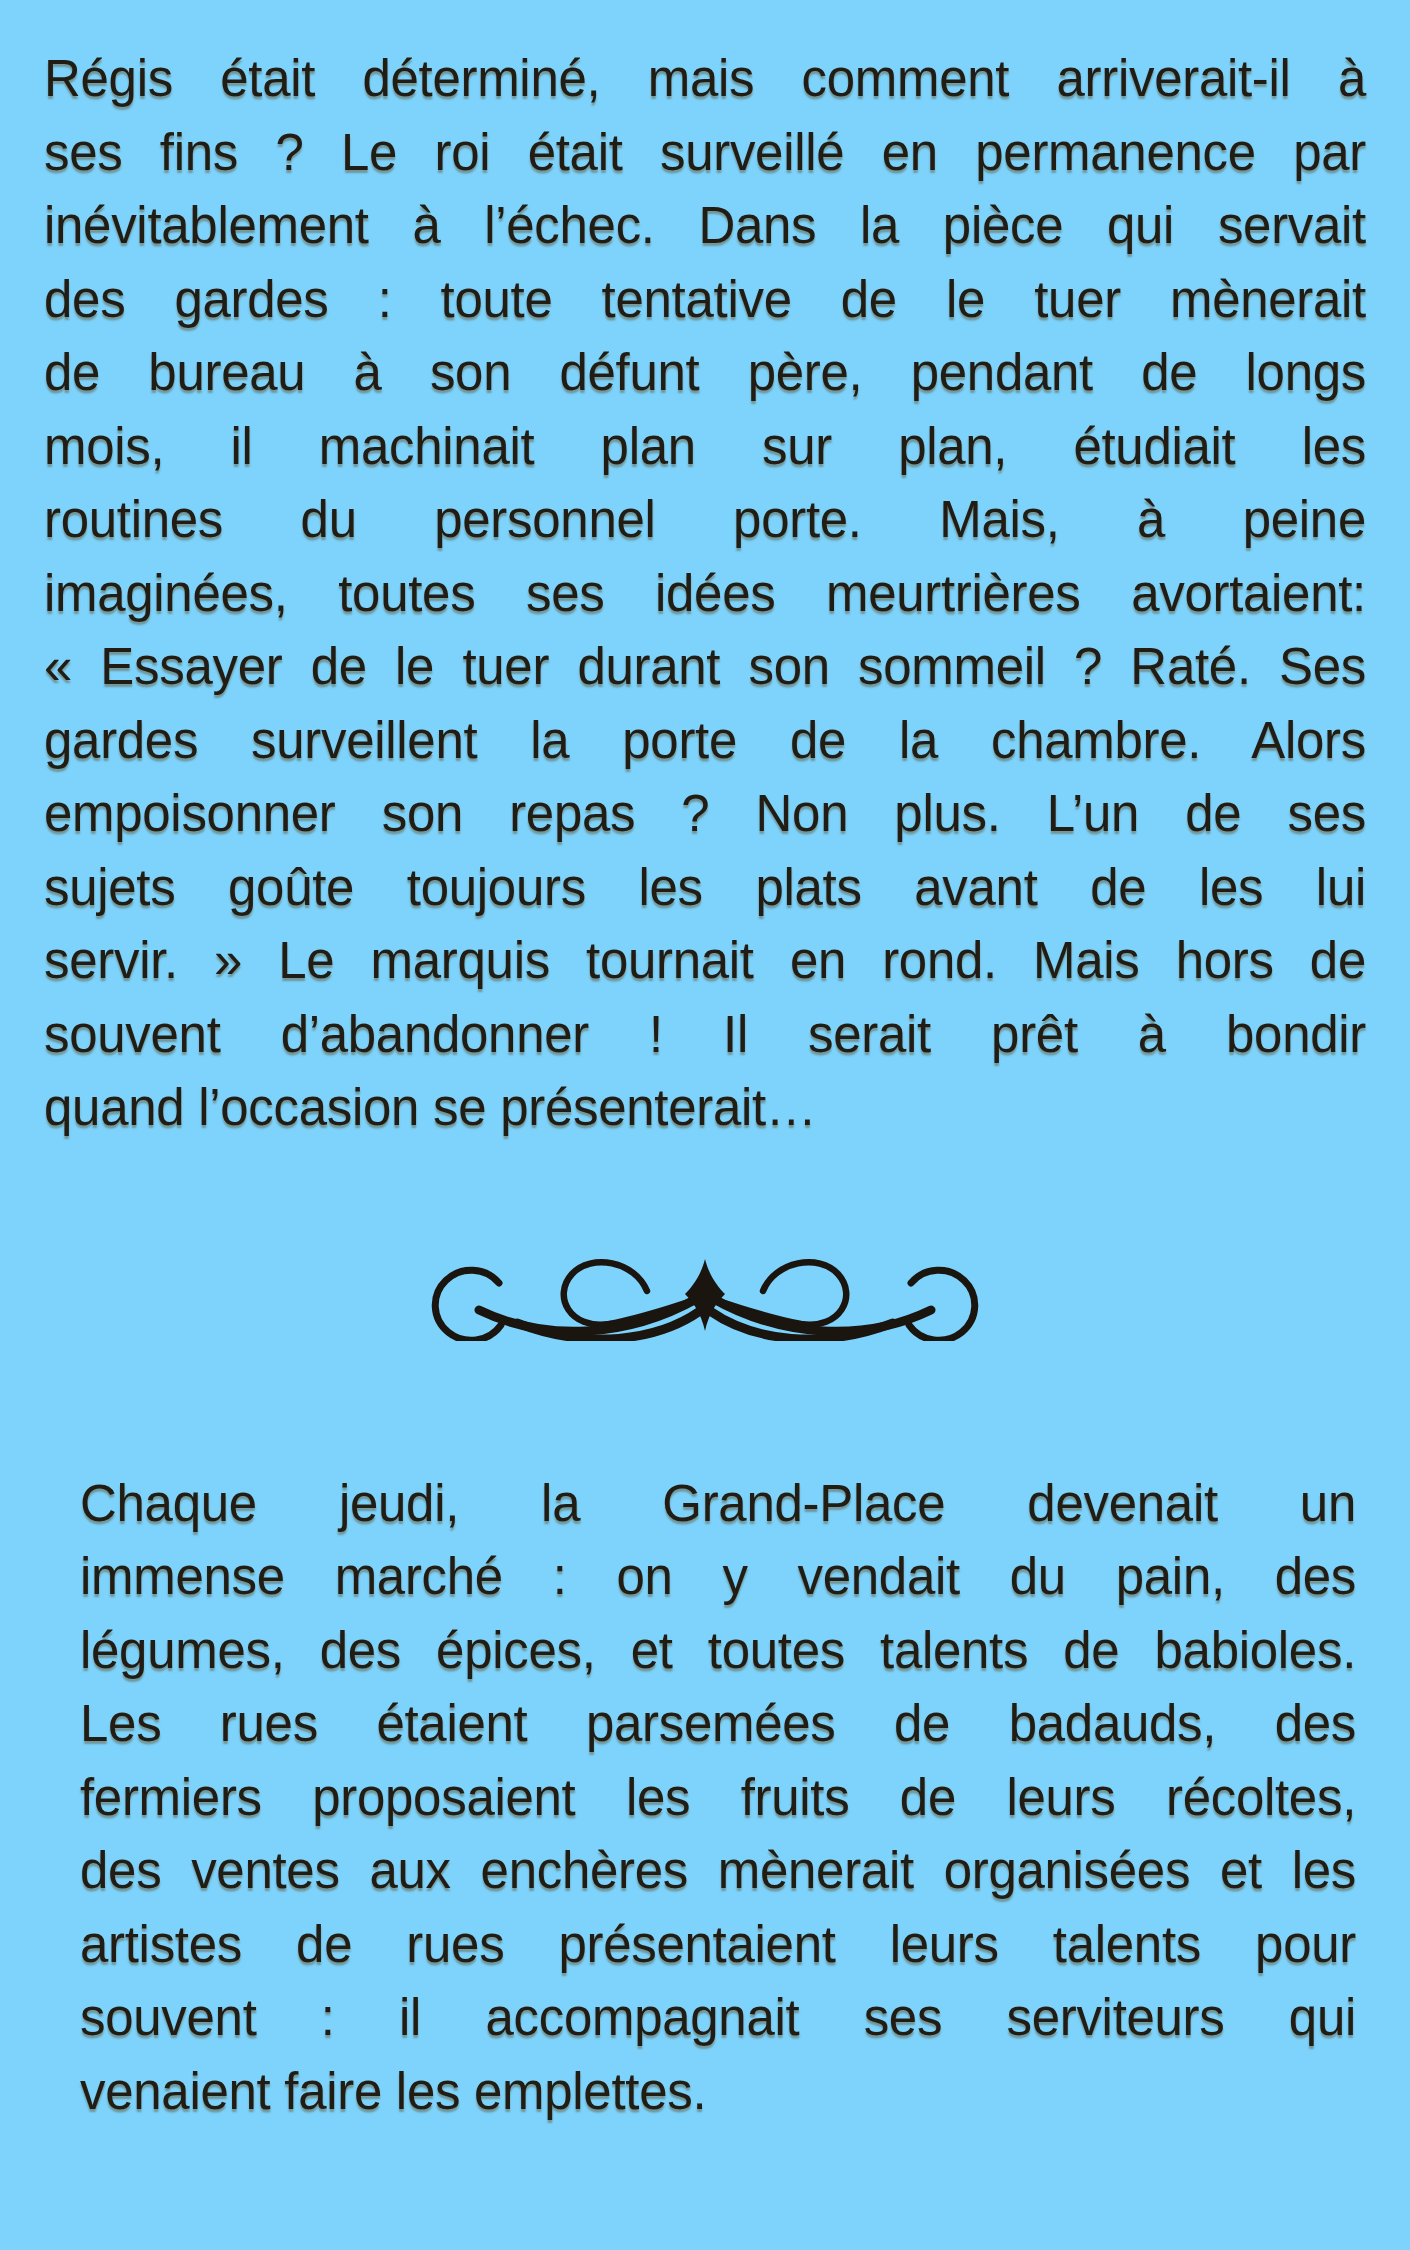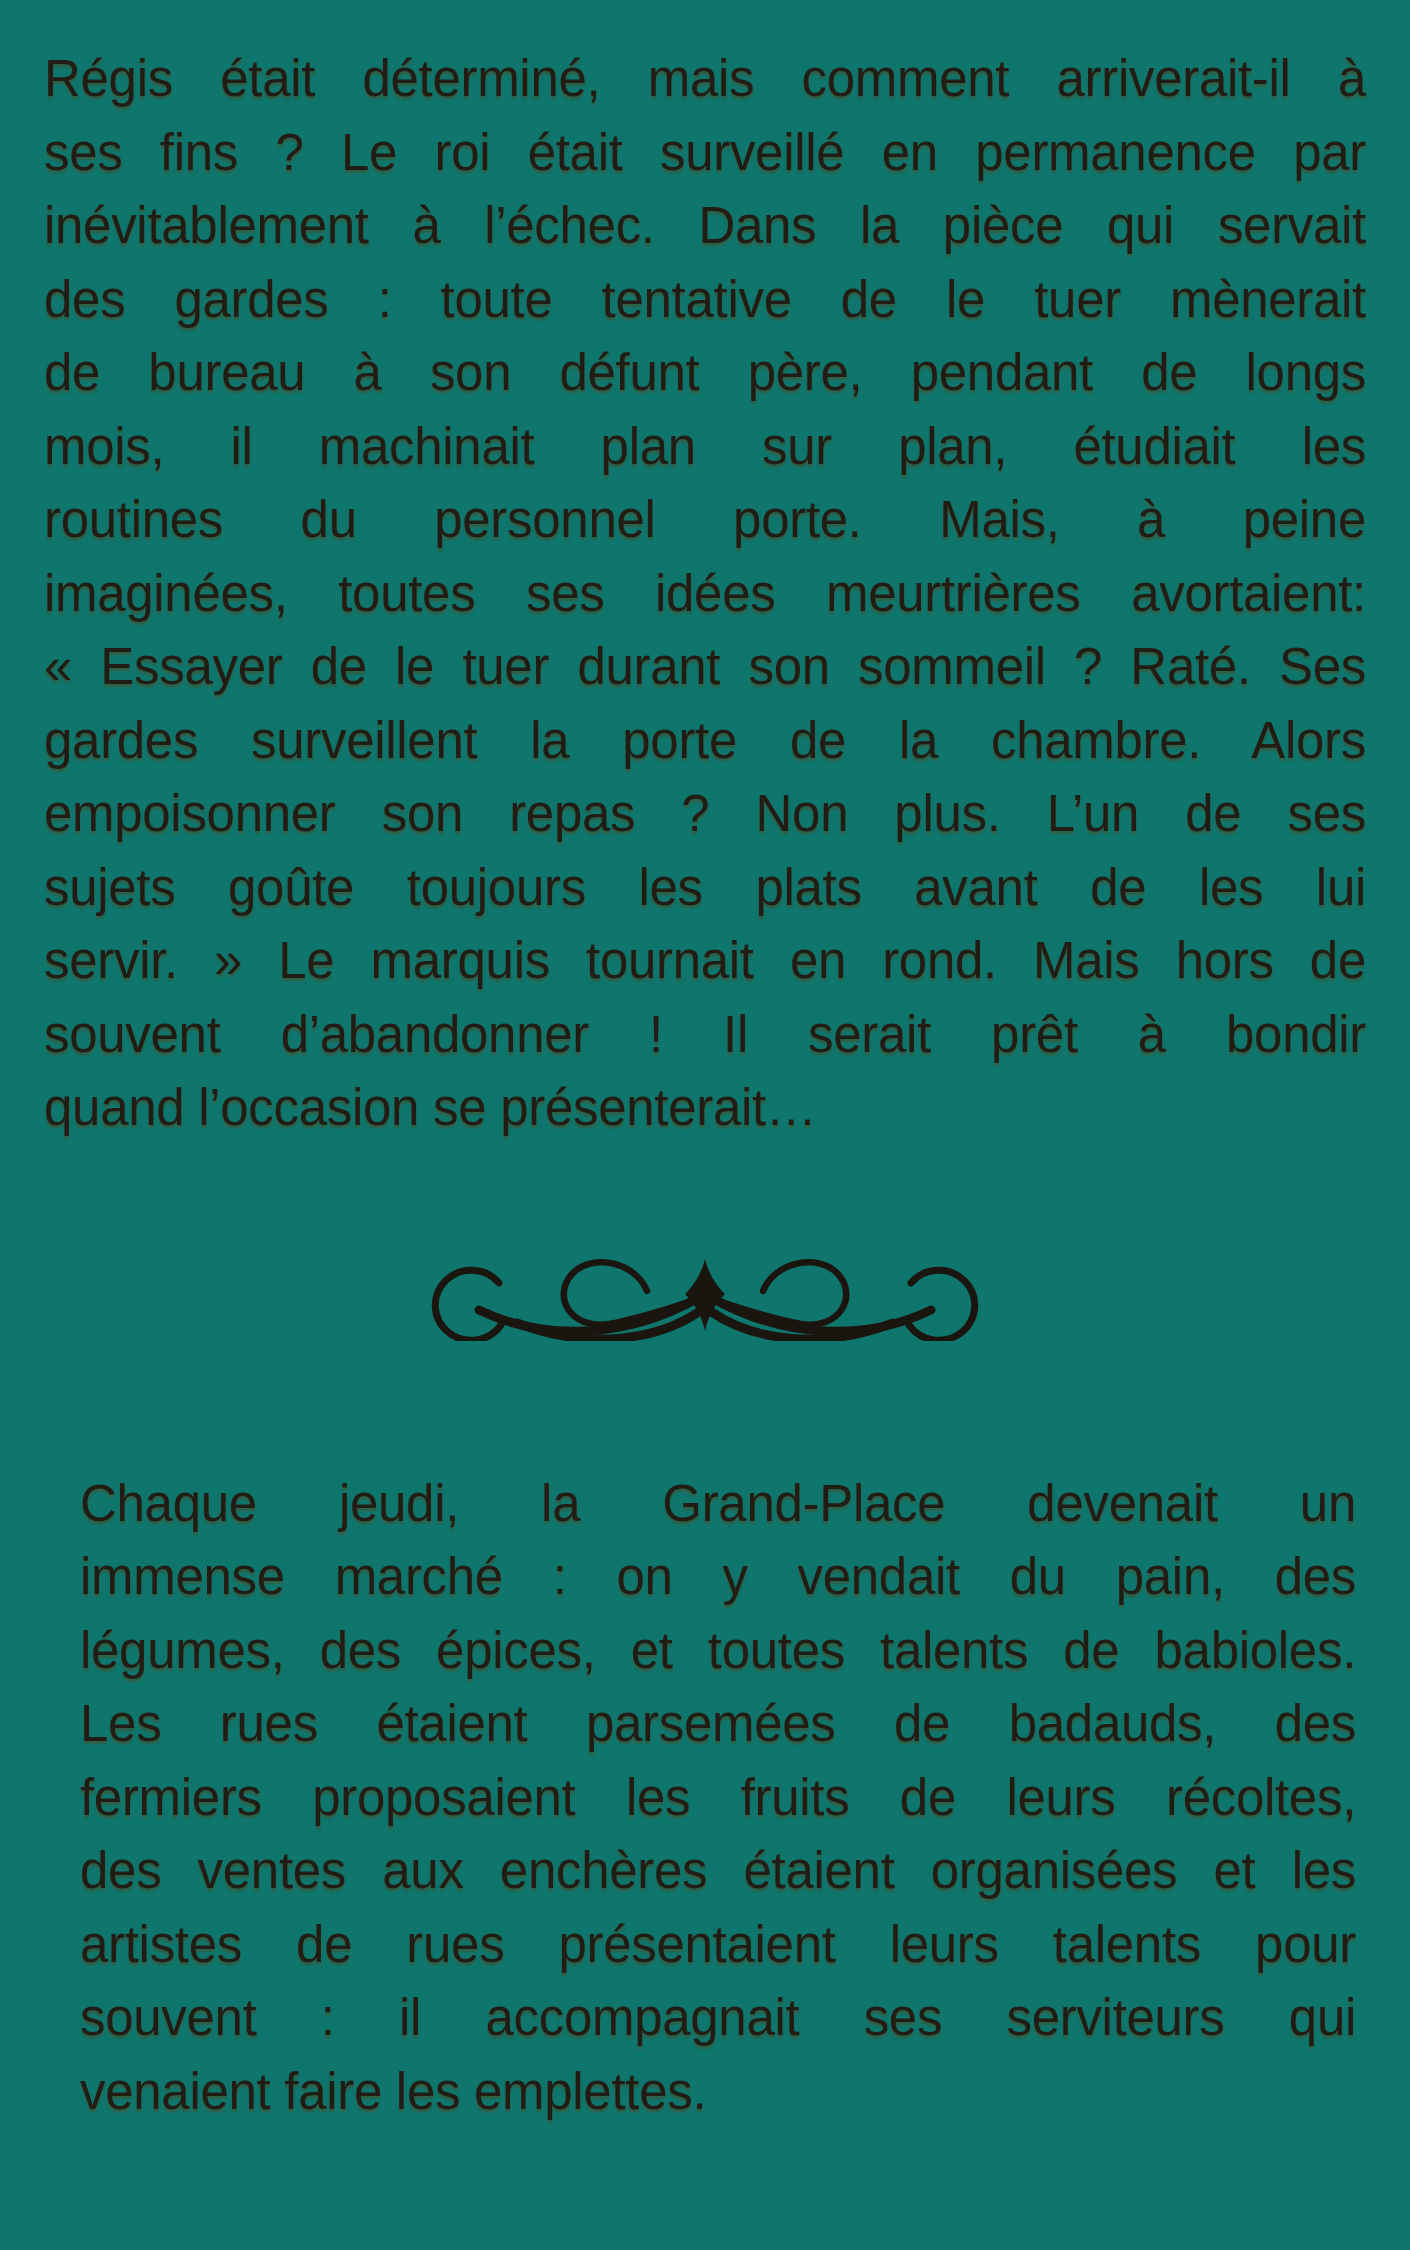--- a/index.html
+++ b/index.html
@@ -30,21 +30,21 @@
   .divider-wrap {
     margin: 108px auto 0 auto;
     width: 620px;
     height: 88px;
   }
   .divider-wrap svg { display: block; width: 620px; height: 88px; }
 </style>
 </head>
 <body>
 
-<div class="page" style="background: #0f766e; color: rgb(34, 29, 20);">
+<div class="page" style="background: #7dd3fc; color: rgb(34, 29, 20);">
 
   <div class="para para-1">
       <div class="line">Régis était déterminé, mais comment arriverait-il à</div>
       <div class="line">ses fins ? Le roi était surveillé en permanence par</div>
       <div class="line">inévitablement à l’échec. Dans la pièce qui servait</div>
       <div class="line">des gardes : toute tentative de le tuer mènerait</div>
       <div class="line">de bureau à son défunt père, pendant de longs</div>
       <div class="line">mois, il machinait plan sur plan, étudiait les</div>
       <div class="line">routines du personnel porte. Mais, à peine</div>
       <div class="line">imaginées, toutes ses idées meurtrières avortaient:</div>
@@ -81,19 +81,19 @@
       <path d="M 310 6 C 314 22 322 33 330 41 C 322 49 314 60 310 78 C 306 60 298 49 290 41 C 298 33 306 22 310 6 Z" fill="currentColor"></path>
     </svg>
   </div>
 
   <div class="para para-2">
       <div class="line">Chaque jeudi, la Grand-Place devenait un</div>
       <div class="line">immense marché : on y vendait du pain, des</div>
       <div class="line">légumes, des épices, et toutes talents de babioles.</div>
       <div class="line">Les rues étaient parsemées de badauds, des</div>
       <div class="line">fermiers proposaient les fruits de leurs récoltes,</div>
-      <div class="line">des ventes aux enchères étaient organisées et les</div>
+      <div class="line">des ventes aux enchères mènerait organisées et les</div>
       <div class="line">artistes de rues présentaient leurs talents pour</div>
       <div class="line">souvent : il accompagnait ses serviteurs qui</div>
       <div class="line last">venaient faire les emplettes.</div>
     </div>
 
 </div>
 
 </body></html>

